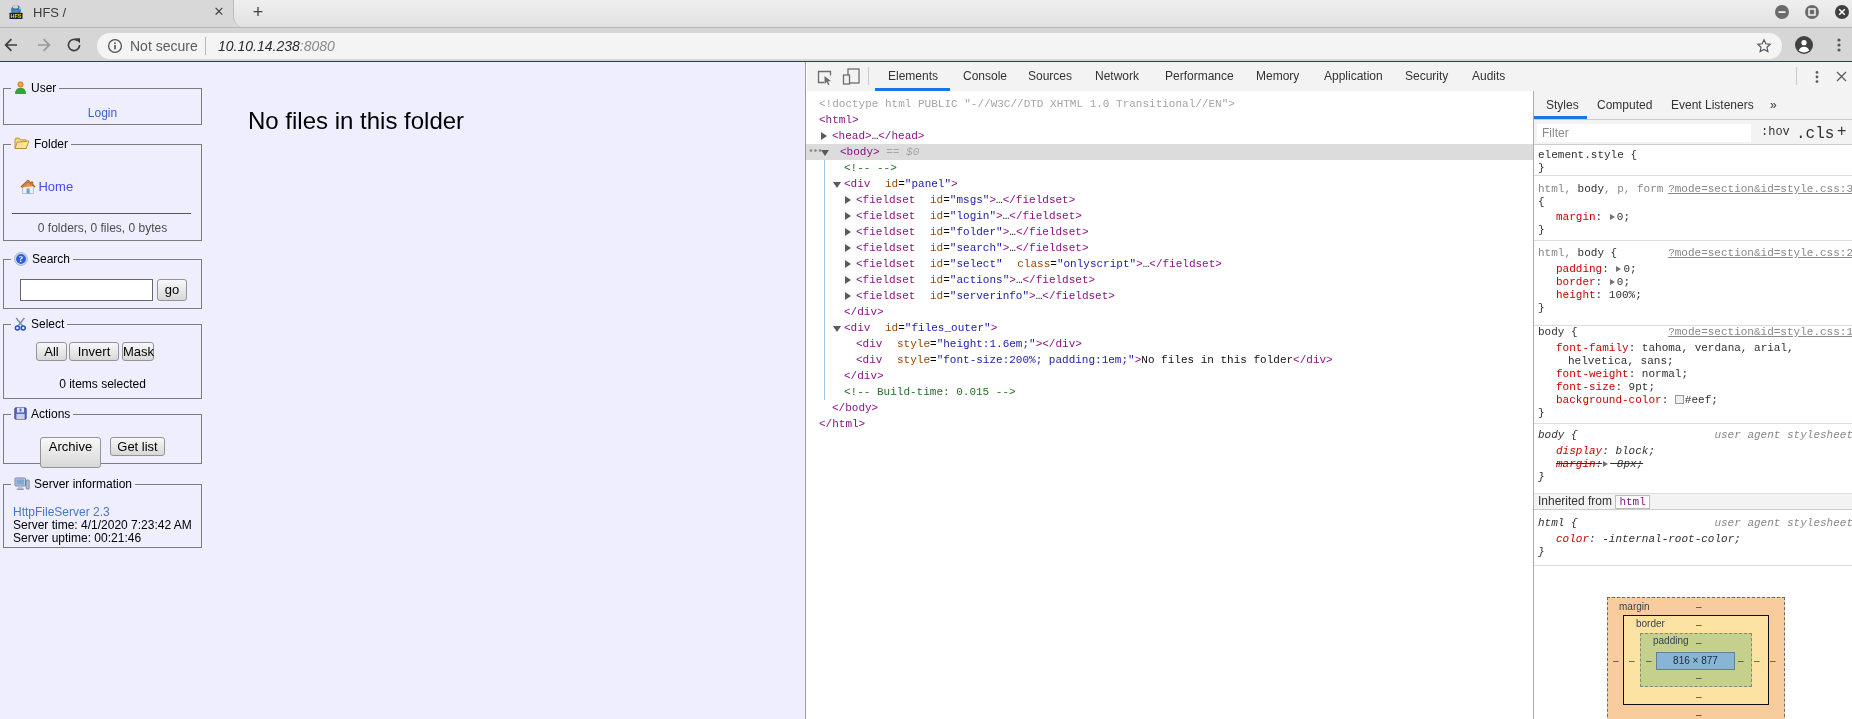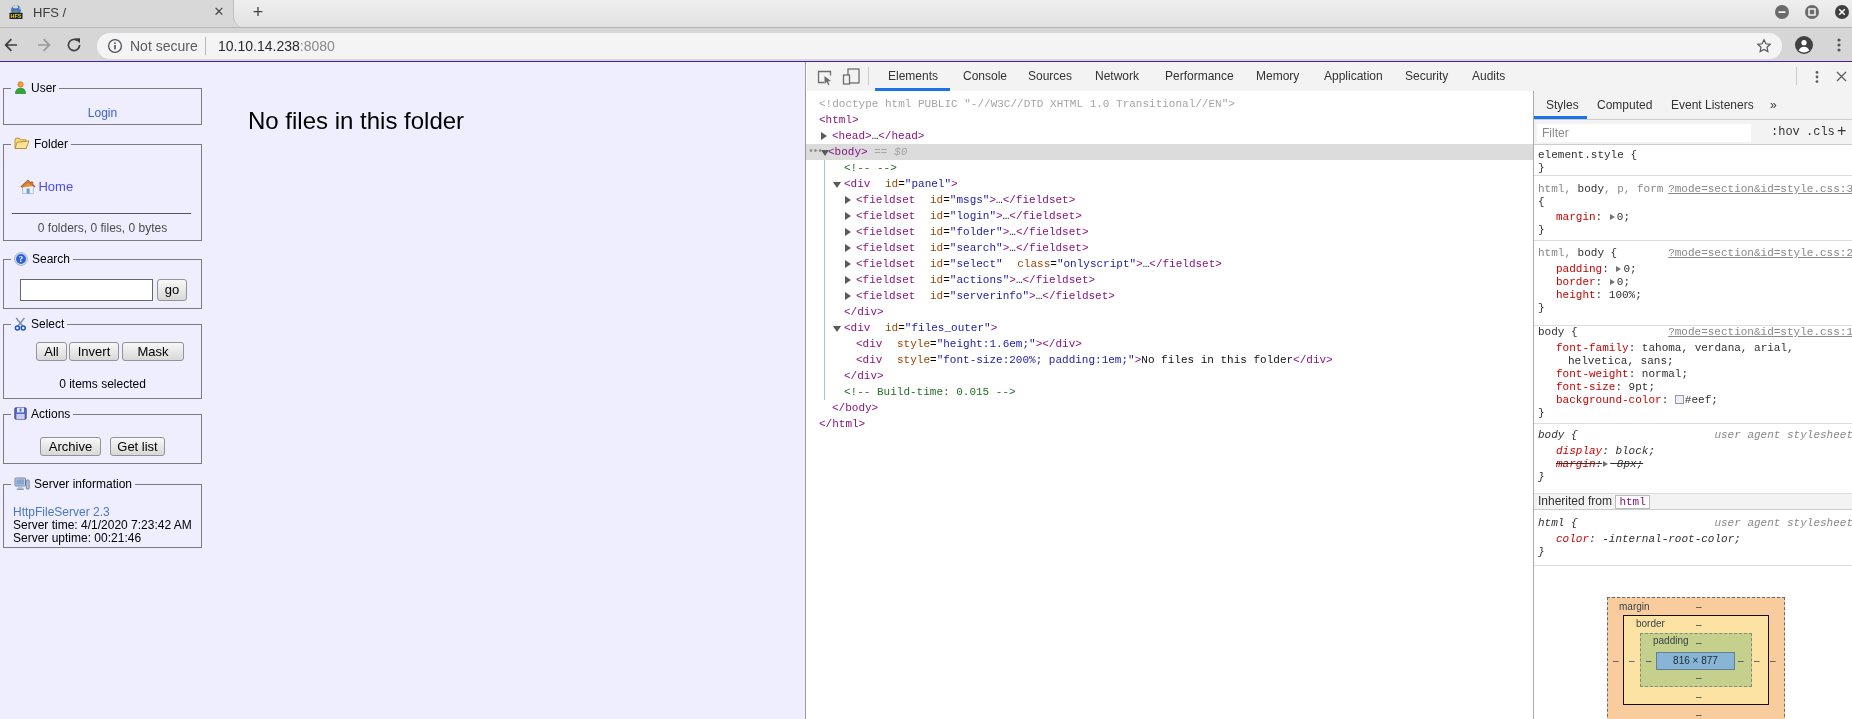--- a/index.html
+++ b/index.html
@@ -15,21 +15,21 @@
 #favicon { position:absolute; left:9px; top:5px; width:14px; height:14px; }
 .winbtn { position:absolute; top:5px; width:14px; height:14px; border-radius:50%; }
 .winbtn svg { position:absolute; left:0; top:0; }
 
 #toolbar { position:absolute; left:0; top:28px; width:1852px; height:34px; background:#d6d6d6; border-bottom:1px solid #4c1d95; }
 #toolbar svg.navic { position:absolute; top:9px; }
 #omnibox { position:absolute; left:97px; top:5px; width:1685px; height:26px; background:#f4f4f4; border-radius:13px; }
 #omni-info { position:absolute; left:10px; top:5px; }
 #omni-notsecure { position:absolute; left:33px; top:5px; font-size:14px; color:#5c5c5c; }
 #omni-sep { position:absolute; left:108px; top:4px; width:1px; height:18px; background:#b9b9b9; }
-#omni-url { position:absolute; left:121px; top:5px; font-size:14px; color:#2b2b2b; }
+#omni-url { position:absolute; left:121px; top:5px; font-size:14px; color:#2b2b2b;font-style:italic; }
 #omni-url .port { color:#8a8a8a; }
 #omni-star { position:absolute; right:10px; top:5px; }
 
 #main { position:absolute; left:0; top:62px; width:1852px; height:657px; }
 #page { position:absolute; left:0; top:0; width:805px; height:657px; background:#eef; }
 #nofiles { position:absolute; left:248px; top:45px; font-size:24px; color:#000; }
 
 .fs { position:absolute; left:3px; width:199px; border:1px solid #7c7c7c; }
 .fs .legend { position:absolute; left:7px; top:-7px; background:#eef; padding:0 3px; font-size:12px; color:#000; height:14px; line-height:14px; }
 .fs .legend svg, .fs .legend img { vertical-align:middle; }
@@ -54,21 +54,21 @@
 #guide { position:absolute; left:18px; top:69px; width:1px; height:240px; background:#a7c2e1; }
 #dots3 { position:absolute; left:2px; top:0; width:16px; height:16px; color:#8f8f8f; font-size:10px; letter-spacing:-1.5px; line-height:15px; }
 
 #dt-side { position:absolute; left:727px; top:29px; width:320px; height:628px; border-left:1px solid #aaa; background:#fff; }
 #side-tabs { position:absolute; left:0; top:0; width:319px; height:29px; background:#f3f3f3; border-bottom:1px solid #ccc; }
 .side-tab { position:absolute; top:0; height:29px; line-height:28px; font-size:12px; color:#333; }
 #side-underline { position:absolute; left:0; top:25px; width:53px; height:3px; background:#1a73e8; }
 #filter-row { position:absolute; left:0; top:29px; width:319px; height:25px; background:#f3f3f3; border-bottom:1px solid #ccc; }
 #filter-box { position:absolute; left:3px; top:4px; width:214px; height:18px; background:#fff; }
 #filter-box span { position:absolute; left:5px; top:2px; font-size:12px; color:#8a8a8a; }
-.fmono { font-family:"Liberation Mono", monospace;margin-left:10px; }
+.fmono { font-family:"Liberation Mono", monospace; }
 #styles-pane { position:absolute; left:0; top:54px; width:319px; }
 .sec { border-bottom:1px solid #ddd; padding:4px 0 0 4px; font-family:"Liberation Mono", monospace; font-size:11px; color:#303030; }
 .sec .line { height:13px; line-height:13px; white-space:pre; position:relative; }
 .sec .prop { padding-left:18px; }
 .pn { color:#c80000; } .sel-g { color:#888; } .lnk { color:#888; text-decoration:underline; }
 .rlink { position:absolute; right:0; top:0; }
 .ua { font-style:italic; }
 #inherited { background:#f3f3f3; border-bottom:1px solid #ccc; padding:0 0 0 4px; height:16px; line-height:15px; font-size:12px; color:#333; font-family:"Liberation Sans",sans-serif; }
 #inherited .tagbox { font-family:"Liberation Mono",monospace; font-size:11px; color:#881280; background:#fff; border:1px solid #bbb; padding:0 3px; }
 .sw { display:inline-block; width:9px; height:9px; background:#eef; border:1px solid #999; vertical-align:-1px; margin-right:1px; }
@@ -202,33 +202,33 @@
       <div class="fs" style="top:262px;height:75px;">
         <div class="legend" style="top:-9px;">
           <svg width="13" height="14" viewBox="0 0 13 14">
               <path d="M2.2 1 L8.6 9 M10.4 1 L4 9" stroke="#7a8fa8" stroke-width="1.4"></path>
               <circle cx="3.4" cy="11" r="2" fill="none" stroke="#2051c0" stroke-width="1.5"></circle>
               <circle cx="9.2" cy="11" r="2" fill="none" stroke="#2051c0" stroke-width="1.5"></circle>
             </svg><span class="ltxt">Select</span>
         </div>
         <div class="btn" style="left:32px;top:17px;width:31px;height:19px;line-height:17px;">All</div>
         <div class="btn" style="left:65px;top:17px;width:50px;height:19px;line-height:17px;text-align:center;">Invert</div>
-        <div class="btn" style="left:118px;top:17px;width:62px;height:19px;line-height:17px;">Mask</div>
+        <div class="btn" style="left:118px;top:17px;width:32px;height:19px;line-height:17px;text-align:right;">Mask</div>
         <div style="position:absolute;left:0;top:52px;width:197px;text-align:center;font-size:12px;color:#000;">0 items selected</div>
       </div>
       <div class="fs" style="top:352px;height:50px;">
         <div class="legend" style="top:-9px;">
           <svg width="13" height="13" viewBox="0 0 13 13">
               <rect x="0.8" y="0.8" width="11.4" height="11.4" rx="1" fill="#5868c8" stroke="#2c3a80" stroke-width="0.8"></rect>
               <rect x="3" y="0.8" width="7" height="4.6" fill="#dfe4f2"></rect>
               <rect x="5.6" y="1.5" width="1.8" height="3" fill="#5868c8"></rect>
               <rect x="2.4" y="7" width="8.2" height="5.2" fill="#c8cfe8"></rect>
             </svg><span class="ltxt">Actions</span>
         </div>
-        <div class="btn" style="left:36px;top:22px;width:61px;height:19px;line-height:17px;">Archive</div>
+        <div class="btn" style="left:36px;top:22px;width:61px;height:31px;line-height:17px;">Archive</div>
         <div class="btn" style="left:106px;top:22px;width:55px;height:19px;line-height:17px;">Get list</div>
       </div>
       <div class="fs" style="top:422px;height:64px;">
         <div class="legend" style="top:-9px;">
           <svg width="16" height="14" viewBox="0 0 16 14">
               <rect x="1" y="1" width="10.5" height="8" rx="1" fill="#cdd6e8" stroke="#5a6b85" stroke-width="0.8"></rect>
               <rect x="2.3" y="2.3" width="7.9" height="5.4" fill="#7fa8d6"></rect>
               <rect x="4" y="9.5" width="4.5" height="2" fill="#b6c2d8"></rect>
               <rect x="2.8" y="11.5" width="7" height="1.5" fill="#8c9cb6"></rect>
               <rect x="12.2" y="3" width="3" height="9" rx="0.8" fill="#b9c4da" stroke="#5a6b85" stroke-width="0.7"></rect>
@@ -270,21 +270,21 @@
           </svg>
         <svg style="position:absolute;left:1028px;top:8px" width="13" height="13" viewBox="0 0 13 13">
             <path d="M2 2 L11 11 M11 2 L2 11" stroke="#5f5f5f" stroke-width="1.4"></path>
           </svg>
       </div>
       <div id="dt-tree">
 <div id="guide"></div>
 <div class="row"><span style="padding-left:13px;display:inline-block"><span class="gy">&lt;!doctype html PUBLIC "-//W3C//DTD XHTML 1.0 Transitional//EN"&gt;</span></span></div>
 <div class="row"><span style="padding-left:13px;display:inline-block"><span class="tg">&lt;html</span><span class="tg">&gt;</span></span></div>
 <div class="row"><span class="arr-r" style="left:15px"></span><span style="padding-left:26px;display:inline-block"><span class="tg">&lt;head</span><span class="tg">&gt;</span><span class="tx">…</span><span class="tg">&lt;/head&gt;</span></span></div>
-<div class="row sel"><span id="dots3">•••</span><span class="arr-d" style="left:15px"></span><span style="padding-left:22px;display:inline-block"><span class="tg">&lt;body</span><span class="tg">&gt;</span><span class="gy"> == <i>$0</i></span></span></div>
+<div class="row sel"><span id="dots3">•••</span><span class="arr-d" style="left:15px"></span><span style="padding-left:34px;display:inline-block"><span class="tg">&lt;body</span><span class="tg">&gt;</span><span class="gy"> == <i>$0</i></span></span></div>
 <div class="row"><span style="padding-left:38px;display:inline-block"><span class="cm">&lt;!-- --&gt;</span></span></div>
 <div class="row"><span class="arr-d" style="left:27px"></span><span style="padding-left:38px;display:inline-block"><span class="tg">&lt;div</span><span class="at"> id</span>=<span class="av">"panel"</span><span class="tg">&gt;</span></span></div>
 <div class="row"><span class="arr-r" style="left:39px"></span><span style="padding-left:50px;display:inline-block"><span class="tg">&lt;fieldset</span><span class="at"> id</span>=<span class="av">"msgs"</span><span class="tg">&gt;</span><span class="tx">…</span><span class="tg">&lt;/fieldset&gt;</span></span></div>
 <div class="row"><span class="arr-r" style="left:39px"></span><span style="padding-left:50px;display:inline-block"><span class="tg">&lt;fieldset</span><span class="at"> id</span>=<span class="av">"login"</span><span class="tg">&gt;</span><span class="tx">…</span><span class="tg">&lt;/fieldset&gt;</span></span></div>
 <div class="row"><span class="arr-r" style="left:39px"></span><span style="padding-left:50px;display:inline-block"><span class="tg">&lt;fieldset</span><span class="at"> id</span>=<span class="av">"folder"</span><span class="tg">&gt;</span><span class="tx">…</span><span class="tg">&lt;/fieldset&gt;</span></span></div>
 <div class="row"><span class="arr-r" style="left:39px"></span><span style="padding-left:50px;display:inline-block"><span class="tg">&lt;fieldset</span><span class="at"> id</span>=<span class="av">"search"</span><span class="tg">&gt;</span><span class="tx">…</span><span class="tg">&lt;/fieldset&gt;</span></span></div>
 <div class="row"><span class="arr-r" style="left:39px"></span><span style="padding-left:50px;display:inline-block"><span class="tg">&lt;fieldset</span><span class="at"> id</span>=<span class="av">"select"</span><span class="at"> class</span>=<span class="av">"onlyscript"</span><span class="tg">&gt;</span><span class="tx">…</span><span class="tg">&lt;/fieldset&gt;</span></span></div>
 <div class="row"><span class="arr-r" style="left:39px"></span><span style="padding-left:50px;display:inline-block"><span class="tg">&lt;fieldset</span><span class="at"> id</span>=<span class="av">"actions"</span><span class="tg">&gt;</span><span class="tx">…</span><span class="tg">&lt;/fieldset&gt;</span></span></div>
 <div class="row"><span class="arr-r" style="left:39px"></span><span style="padding-left:50px;display:inline-block"><span class="tg">&lt;fieldset</span><span class="at"> id</span>=<span class="av">"serverinfo"</span><span class="tg">&gt;</span><span class="tx">…</span><span class="tg">&lt;/fieldset&gt;</span></span></div>
 <div class="row"><span style="padding-left:38px;display:inline-block"><span class="tg">&lt;/div&gt;</span></span></div>
@@ -302,21 +302,21 @@
           <div class="side-tab" style="left:12px;">Styles</div>
           <div class="side-tab" style="left:63px;">Computed</div>
           <div class="side-tab" style="left:137px;">Event Listeners</div>
           <div class="side-tab" style="left:236px;">»</div>
         </div>
         <div id="filter-row">
           <div id="filter-box">
               <span>Filter</span>
             </div>
           <div class="fmono" style="position:absolute;left:227px;top:5px;font-size:12px;color:#333;">:hov</div>
-          <div class="fmono" style="position:absolute;left:262px;top:5px;font-size:12px;color:#333;">.cls</div>
+          <div class="fmono" style="position:absolute;left:262px;top:5px;font-size:16px;color:#333;">.cls</div>
           <div style="position:absolute;left:303px;top:2px;font-size:16px;color:#333;">+</div>
         </div>
         <div id="styles-pane">
 <div class="sec">
               <div class="line">element.style {</div>
               <div class="line">}</div>
             </div>
 <div class="sec" style="padding-top:7px;padding-bottom:3px">
               <div class="line"><span class="sel-g">html, </span>body<span class="sel-g">, p, form</span><span class="rlink lnk">?mode=section&amp;id=style.css:3</span></div>
               <div class="line">{</div>

